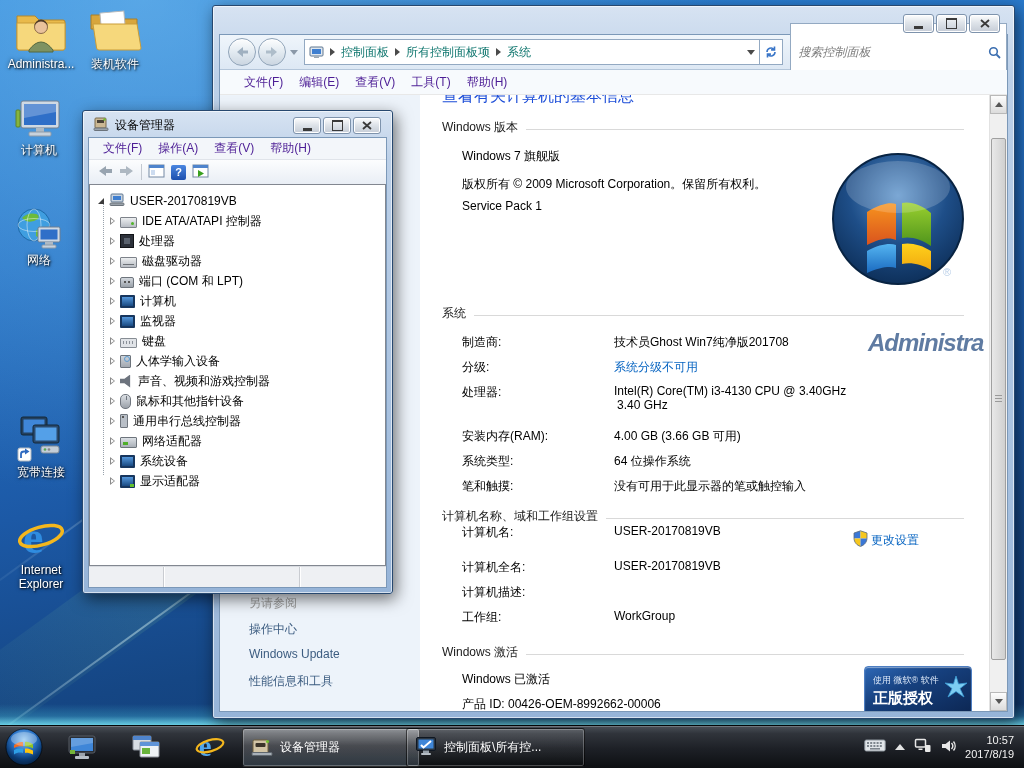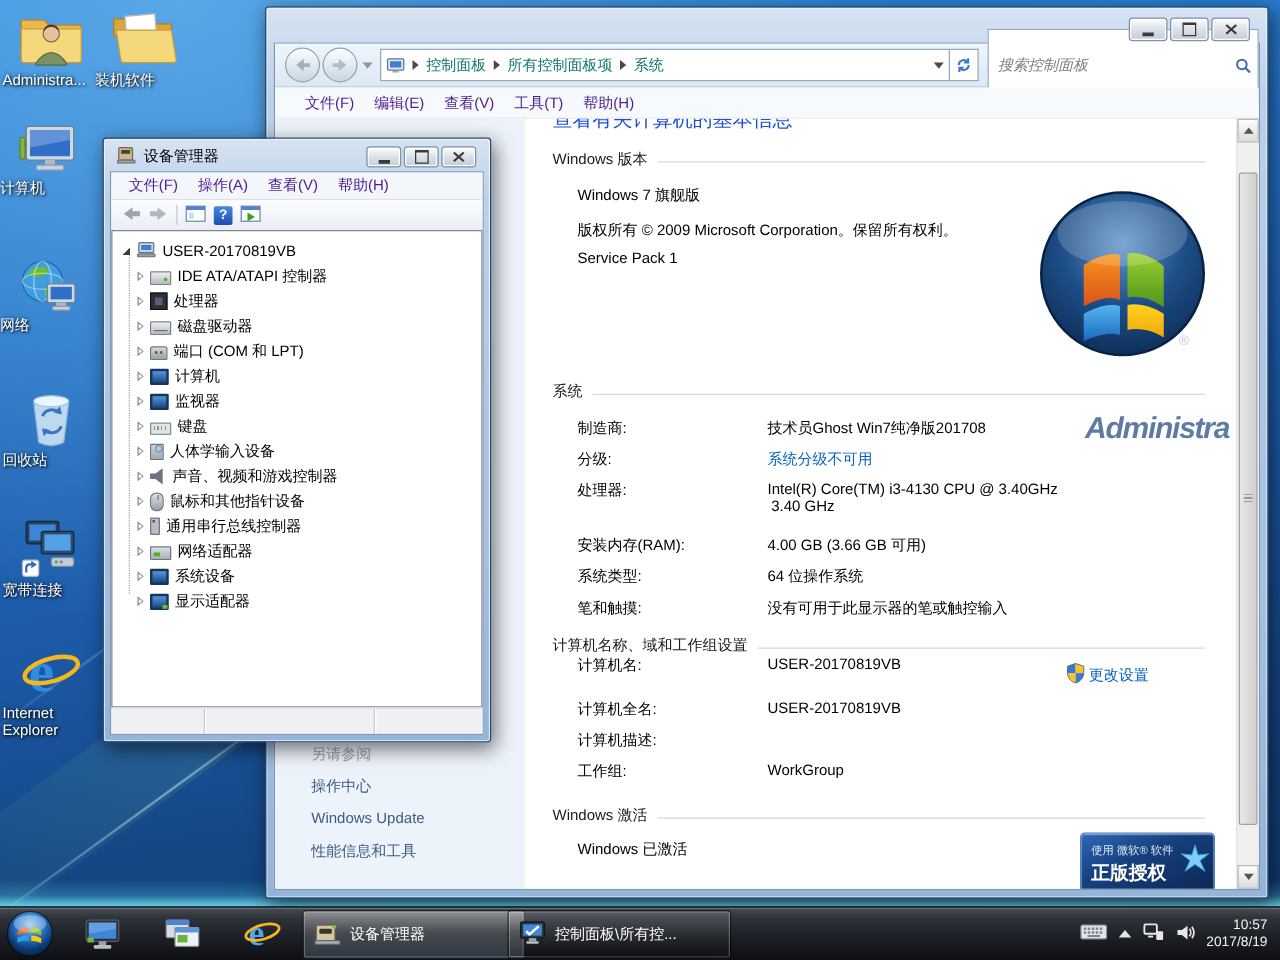--- a/index.html
+++ b/index.html
@@ -11,21 +11,21 @@
   .streak{position:absolute;height:2px;z-index:1;
     background:linear-gradient(90deg,rgba(255,255,255,0),rgba(225,248,255,.6) 45%,rgba(255,255,255,0));}
   .s1{top:470px;left:-80px;width:460px;transform:rotate(-36deg);opacity:.5}
   .s2{top:614px;left:-120px;width:560px;transform:rotate(-36deg);opacity:.75}
   .band{position:absolute;top:520px;left:-140px;width:660px;height:70px;transform:rotate(-36deg);z-index:1;
     background:linear-gradient(90deg,rgba(150,230,140,0),rgba(160,235,150,.13),rgba(150,230,140,0));}
   .horizon{position:absolute;left:0;right:0;top:704px;height:22px;z-index:1;
     background:linear-gradient(180deg,rgba(80,205,225,0) 0%,rgba(80,210,230,.28) 55%,rgba(120,230,245,.9) 100%);}
 
   
-  .dicon{position:absolute;width:78px;color:#fff;z-index:2;cursor:default}
+  .dicon{position:absolute;width:78px;text-align:center;color:#fff;z-index:2;cursor:default}
   .dicon svg{display:block;margin:0 auto}
   .dicon .lbl{font-size:12px;line-height:14px;margin-top:1px;
     text-shadow:1px 1px 2px rgba(0,0,0,.9),0 0 4px rgba(0,0,0,.6);}
 
   
   .win{position:absolute;border:1px solid #27486f;border-radius:3px;
     background:linear-gradient(180deg,#d7e3f2 0%,#bcd0e8 10%,#a9c2e0 60%,#96b4d8 100%);
     box-shadow:3px 5px 16px rgba(0,0,0,.55), inset 0 0 0 1px rgba(255,255,255,.6);}
   .wbtns{position:absolute;display:flex;gap:2px;z-index:3}
   .wbtn{width:29px;height:17px;border:1px solid #7e93ac;border-radius:3px;
@@ -208,33 +208,20 @@
         <ellipse cx="21" cy="19" rx="7" ry="16" fill="none" stroke="rgba(255,255,255,.45)"></ellipse>
         <rect x="25" y="21" width="22" height="15" rx="1.5" fill="#cfd9e4" stroke="#6e7f92"></rect>
         <rect x="27.5" y="23.5" width="17" height="10" fill="#2f6fc8"></rect>
         <rect x="32" y="36" width="8" height="3" fill="#aeb9c4"></rect>
         <rect x="29" y="39" width="14" height="3" rx="1" fill="#c8d2dc" stroke="#8d9aa8"></rect>
       </svg>
     </span>
     <div class="lbl">网络</div>
   </div>
 
-  <div class="dicon" style="left:2px;top:310px">
-    <span>
-      <svg width="44" height="50" viewBox="0 0 44 50">
-        <path d="M8 12 L12 44 q10 5 20 0 L36 12" fill="#d7e9f6" fill-opacity=".85" stroke="#8fb6d4"></path>
-        <ellipse cx="22" cy="11" rx="14" ry="4.5" fill="#eaf4fb" stroke="#9ec2da"></ellipse>
-        <path d="M15 23 a8 8 0 0 1 13 -3" fill="none" stroke="#3b76c4" stroke-width="2.5"></path>
-        <path d="M29 15 l1.5 6.5 -6.5 -1.5 Z" fill="#3b76c4"></path>
-        <path d="M30 31 a8 8 0 0 1 -13 3" fill="none" stroke="#3b76c4" stroke-width="2.5"></path>
-        <path d="M16 39 l-1.5 -6.5 6.5 1.5 Z" fill="#3b76c4"></path>
-      </svg>
-    </span>
-    <div class="lbl">回收站</div>
-  </div>
 
   <div class="dicon" style="left:2px;top:414px">
     <span>
       <svg width="52" height="50" viewBox="0 0 52 50">
         <rect x="6" y="3" width="26" height="18" rx="2" fill="#23405f" stroke="#142838"></rect>
         <rect x="8.5" y="5.5" width="21" height="13" fill="#3f86d8"></rect>
         <rect x="18" y="11" width="26" height="18" rx="2" fill="#2a4a6e" stroke="#142838"></rect>
         <rect x="20.5" y="13.5" width="21" height="13" fill="#54a0e8"></rect>
         <rect x="26" y="32" width="18" height="7" rx="2" fill="#c3cdd7" stroke="#7e8a96"></rect>
         <circle cx="30" cy="35.5" r="1.3" fill="#58a858"></circle>
@@ -453,20 +440,23 @@
               <span>WorkGroup</span>
           </div>
 
           <div class="sect" style="top:549px">
             <span>Windows 激活</span>
               <span class="rule"></span>
           </div>
           <div class="crow" style="top:576px">
               <span>Windows 已激活</span>
             </div>
+          <div class="crow" style="top:601px">
+              <span>产品 ID: 00426-OEM-8992662-00006</span>
+            </div>
 
           <div class="badge">
             <div class="b1">使用 微软® 软件</div>
             <div class="b2">正版授权</div>
             <svg width="26" height="26">
               <path d="M13 1 L15.5 9 L24 8 L17 13.5 L21 22 L13 16.5 L5 22 L9 13.5 L2 8 L10.5 9 Z" fill="#7ecdf2" stroke="#3a9ad4" stroke-width=".8"></path>
             </svg>
           </div>
         </div>
         <div class="cp-scroll">

